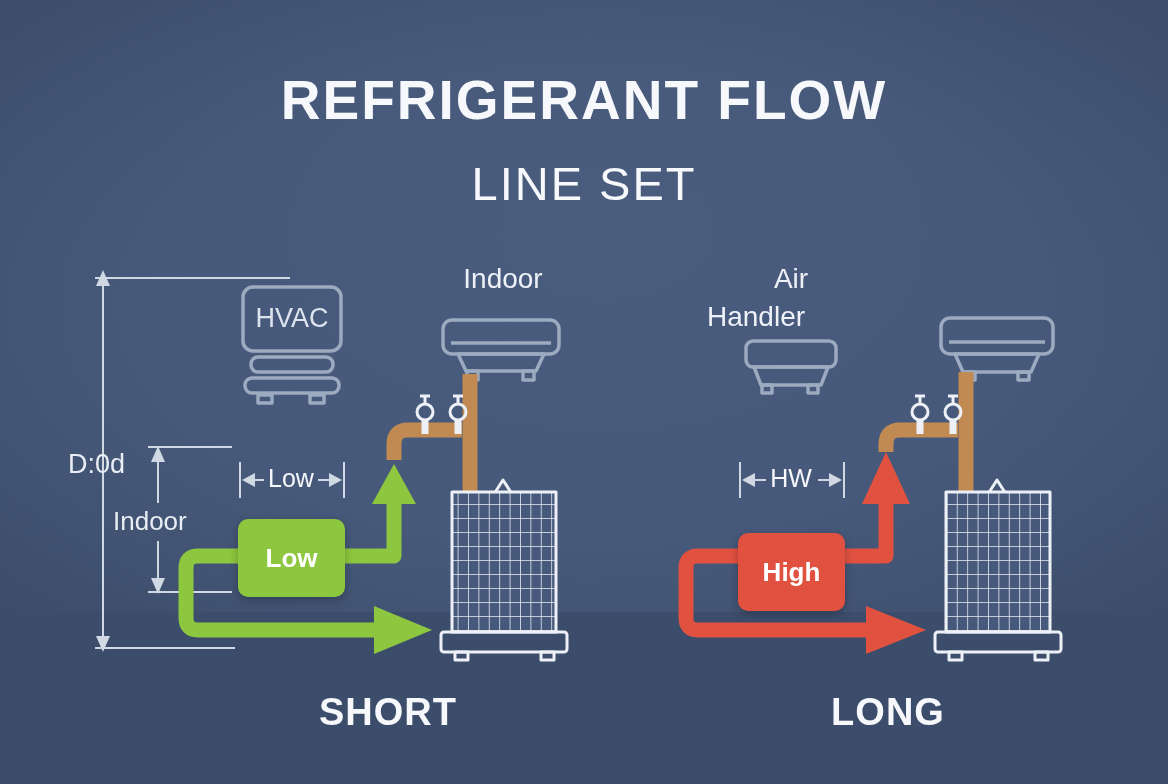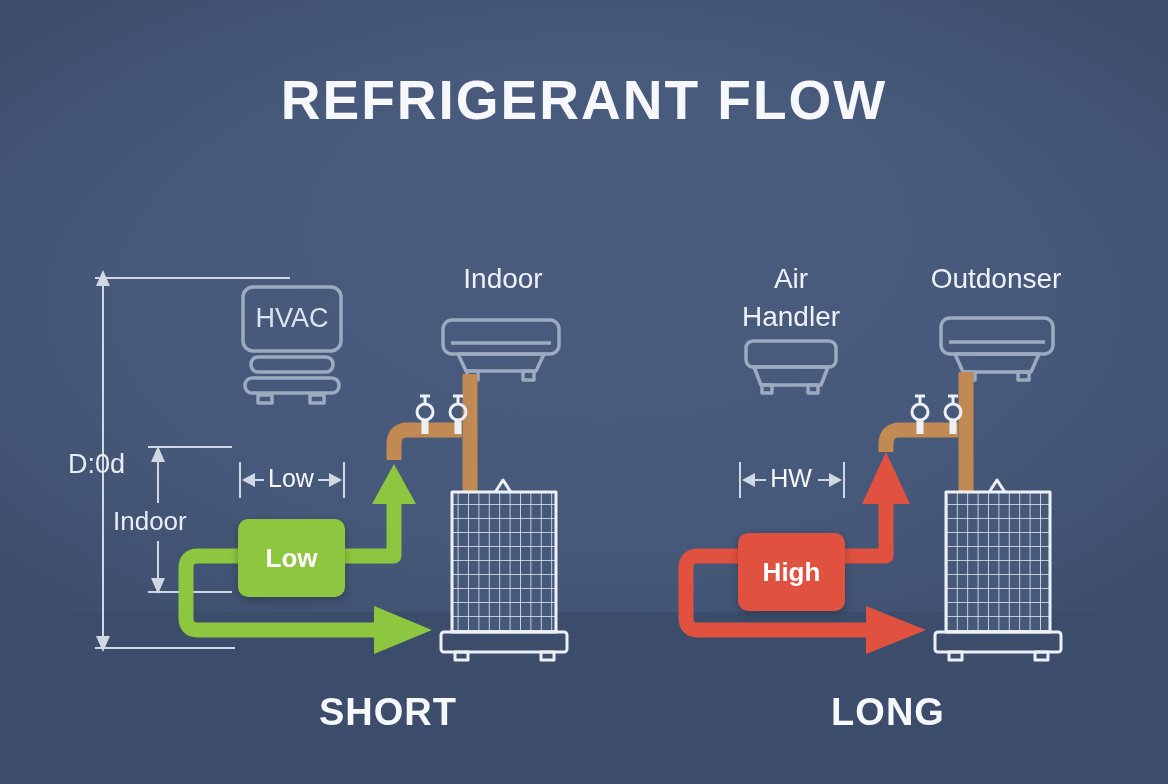--- a/index.html
+++ b/index.html
@@ -198,31 +198,31 @@
       <circle class="white" cx="920" cy="412" r="8"></circle>
       <rect class="whitefill" x="916.5" y="420" width="7" height="14"></rect>
       <line class="white" x1="948" y1="396" x2="958" y2="396"></line>
       <line class="white" x1="953" y1="396" x2="953" y2="404"></line>
       <circle class="white" cx="953" cy="412" r="8"></circle>
       <rect class="whitefill" x="949.5" y="420" width="7" height="14"></rect>
     </g>
   </svg>
 
   <div class="lbl centered title1" style="left:584px;top:70px;">REFRIGERANT FLOW</div>
+  <div class="lbl centered title2" style="left:584px;top:158px;">LINE SET</div>
 
   <div class="lbl centered unitlbl" style="left:503px;top:264px;">Indoor</div>
   <div class="lbl centered hvactxt" style="left:292px;top:304px;text-align:right;">HVAC</div>
   <div class="lbl dimlbl" style="left:68px;top:450px;font-size:27px;">D:0d</div>
   <div class="lbl dimlbl" style="left:113px;top:507px;">Indoor</div>
   <div class="lbl centered smdim" style="left:291px;top:465px;">Low</div>
   <div class="lbl centered caption" style="left:388px;top:692px;">SHORT</div>
 
   <div class="lbl centered unitlbl" style="left:791px;top:264px;">Air</div>
-  <div class="lbl centered unitlbl" style="left:791px;top:302px;">Handler</div>
-  <div class="lbl centered unitlbl" style="left:996px;top:264px;">Outdonser</div>
+  <div class="lbl centered unitlbl" style="left:756px;top:302px;">Handler</div>
   <div class="lbl centered smdim" style="left:791px;top:465px;">HW</div>
   <div class="lbl centered caption" style="left:888px;top:692px;">LONG</div>
 
   <div class="pressure-box box-green">
     <span>Low</span>
   </div>
   <div class="pressure-box box-red">
     <span>High</span>
   </div>
 

